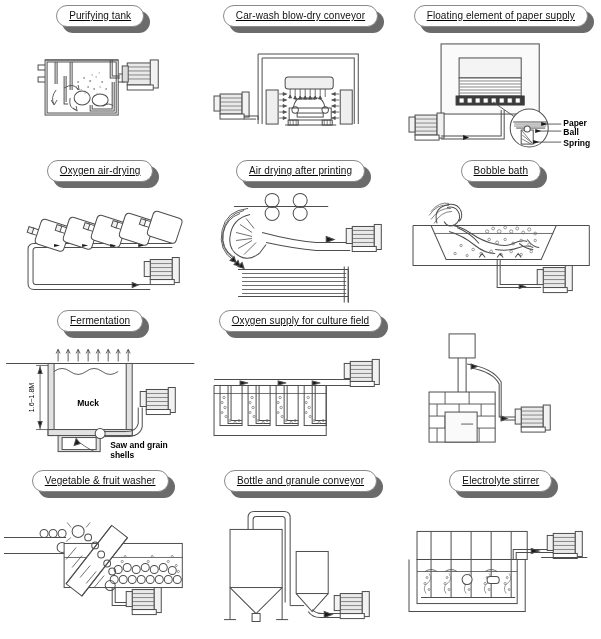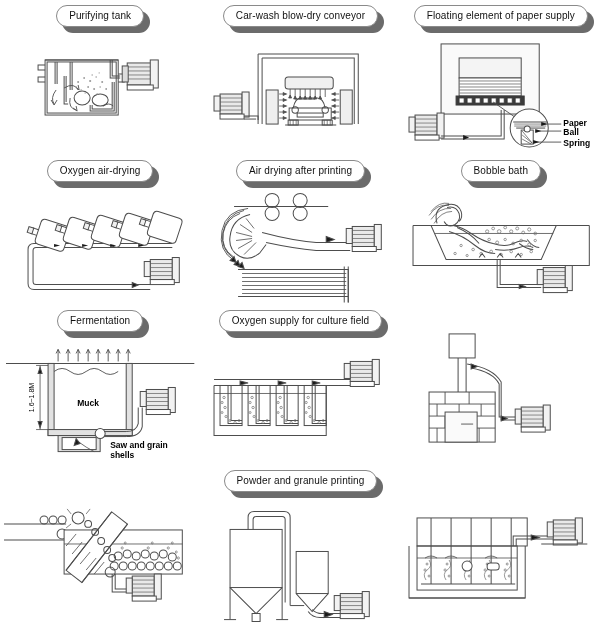--- a/index.html
+++ b/index.html
@@ -11,20 +11,21 @@
     width: 601px; height: 639px;
     font-family: "Liberation Sans", sans-serif;
     overflow: hidden;
     position: relative;
   }
   .grid {
     width: 601px; height: 639px;
     display: grid;
     grid-template-columns: 1fr 1fr 1fr;
     grid-template-rows: 155px 150px 160px 174px;
+    text-decoration: underline;
   }
   .panel {
     position: relative;
     display: flex;
     flex-direction: column;
     align-items: center;
     overflow: hidden;
   }
   
   .pill-wrap {
@@ -774,20 +775,24 @@
           </g>
           <rect x="114" y="85" width="6" height="15" fill="#f2f2f2" stroke="#4d4d4d" stroke-width="1"></rect>
           <rect x="142" y="81" width="7" height="25" fill="#f2f2f2" stroke="#4d4d4d" stroke-width="1"></rect>
           <rect x="120" y="103" width="24" height="5" fill="#fff" stroke="#4d4d4d" stroke-width="1"></rect>
         </g>
       </svg>
     </div>
   </div>
 
   <div class="panel">
+    <div class="pill-wrap">
+      <div class="pill-shadow"></div>
+      <div class="pill">Vegetable &amp; fruit washer</div>
+    </div>
     <div class="art">
       <svg viewBox="0 0 200 128" preserveAspectRatio="xMidYMid meet">
         <g fill="none" stroke="#4d4d4d" stroke-width="1">
 
           <path d="M4 36 H66"></path>
           <path d="M4 52 H66"></path>
           <circle cx="62" cy="46" r="5"></circle>
 
           <circle cx="44" cy="32" r="4"></circle>
           <circle cx="53" cy="32" r="4"></circle>
@@ -867,21 +872,21 @@
           <rect x="154" y="86" width="7" height="25" fill="#f2f2f2" stroke="#4d4d4d" stroke-width="1"></rect>
           <rect x="132" y="108" width="24" height="5" fill="#fff" stroke="#4d4d4d" stroke-width="1"></rect>
         </g>
       </svg>
     </div>
   </div>
 
   <div class="panel">
     <div class="pill-wrap">
       <div class="pill-shadow"></div>
-      <div class="pill">Powder and granule printing</div>
+      <div class="pill">Bottle and granule conveyor</div>
     </div>
     <div class="art">
       <svg viewBox="0 0 200 128" preserveAspectRatio="xMidYMid meet">
         <g fill="none" stroke="#4d4d4d" stroke-width="1">
 
           <rect x="30" y="28" width="52" height="58" fill="#ffffff"></rect>
           <path d="M30 86 L56 112 L82 86"></path>
           <path d="M52 112 h8 v8 h-8 z"></path>
 
           <path d="M30 86 V118"></path>
@@ -912,20 +917,24 @@
           </g>
           <rect x="134" y="94" width="6" height="15" fill="#f2f2f2" stroke="#4d4d4d" stroke-width="1"></rect>
           <rect x="162" y="90" width="7" height="25" fill="#f2f2f2" stroke="#4d4d4d" stroke-width="1"></rect>
           <rect x="140" y="112" width="24" height="5" fill="#fff" stroke="#4d4d4d" stroke-width="1"></rect>
         </g>
       </svg>
     </div>
   </div>
 
   <div class="panel">
+    <div class="pill-wrap">
+      <div class="pill-shadow"></div>
+      <div class="pill">Electrolyte stirrer</div>
+    </div>
     <div class="art">
       <svg viewBox="0 0 200 128" preserveAspectRatio="xMidYMid meet">
         <g fill="none" stroke="#4d4d4d" stroke-width="1">
 
           <rect x="16" y="30" width="110" height="28" fill="#ffffff"></rect>
 
           <path d="M30 30 V96"></path>
           <path d="M50 30 V96"></path>
           <path d="M70 30 V96"></path>
           <path d="M90 30 V96"></path>

